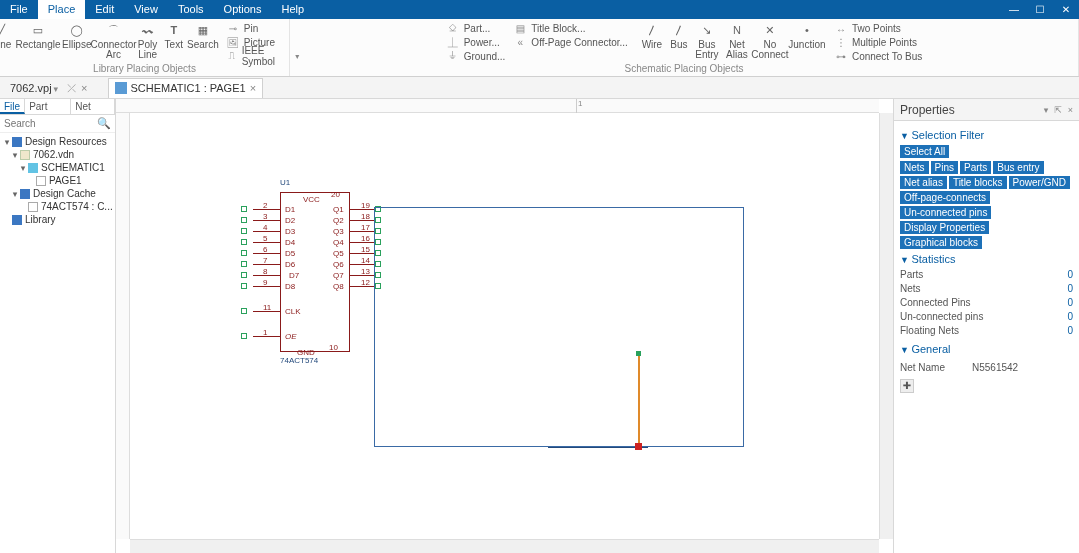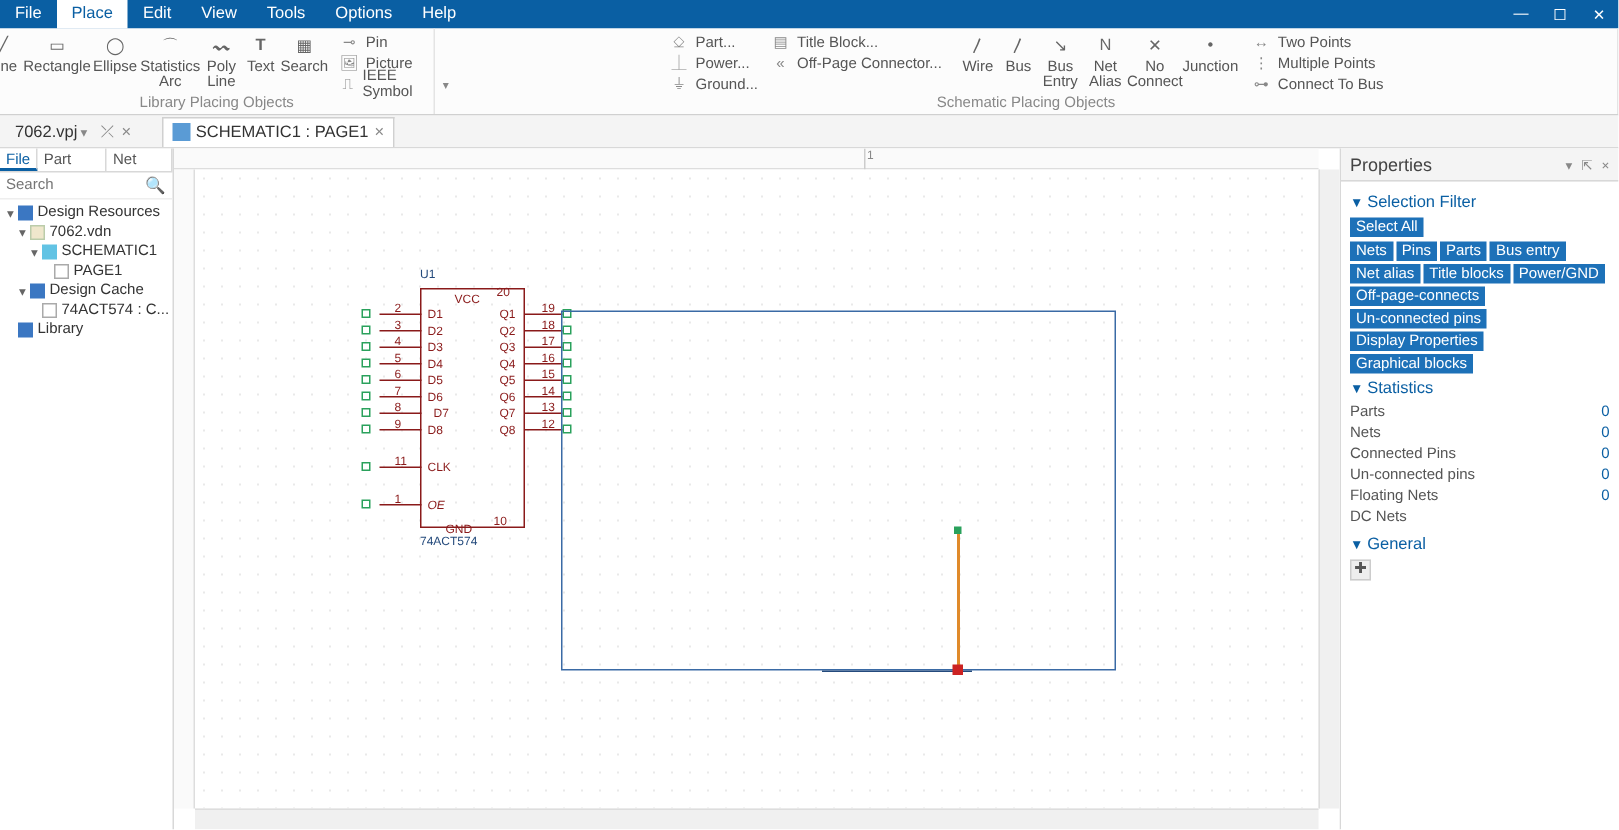--- a/index.html
+++ b/index.html
@@ -116,21 +116,21 @@
       <div class="rbtn" style="width:44px">
           <div class="ico">▭</div>
           <div class="lbl">Rectangle</div>
         </div>
       <div class="rbtn" style="width:32px">
           <div class="ico">◯</div>
           <div class="lbl">Ellipse</div>
         </div>
       <div class="rbtn" style="width:40px">
           <div class="ico">⌒</div>
-          <div class="lbl">Statistics
+          <div class="lbl">Connector
 Arc</div>
         </div>
       <div class="rbtn" style="width:28px">
           <div class="ico">〰</div>
           <div class="lbl">Poly
 Line</div>
         </div>
       <div class="rbtn" style="width:28px">
           <div class="ico" style="font-weight:bold">T</div>
           <div class="lbl">Text</div>
@@ -441,24 +441,24 @@
             <span class="sv">0</span>
           </div>
           <div class="statrow">
             <span>Un-connected pins</span>
             <span class="sv">0</span>
           </div>
           <div class="statrow">
             <span>Floating Nets</span>
             <span class="sv">0</span>
           </div>
-          <div class="statrow">
-            <span>DC Nets</span>
-            <span class="sv"></span>
-          </div>
         </div>
 
       <div class="psecHead">General</div>
+      <div class="prow">
+        <span class="pl">Net Name</span>
+        <span>N5561542</span>
+      </div>
       <div class="addbtn">✚</div>
     </div>
   </div>
 
 </div>
 
 </body></html>

